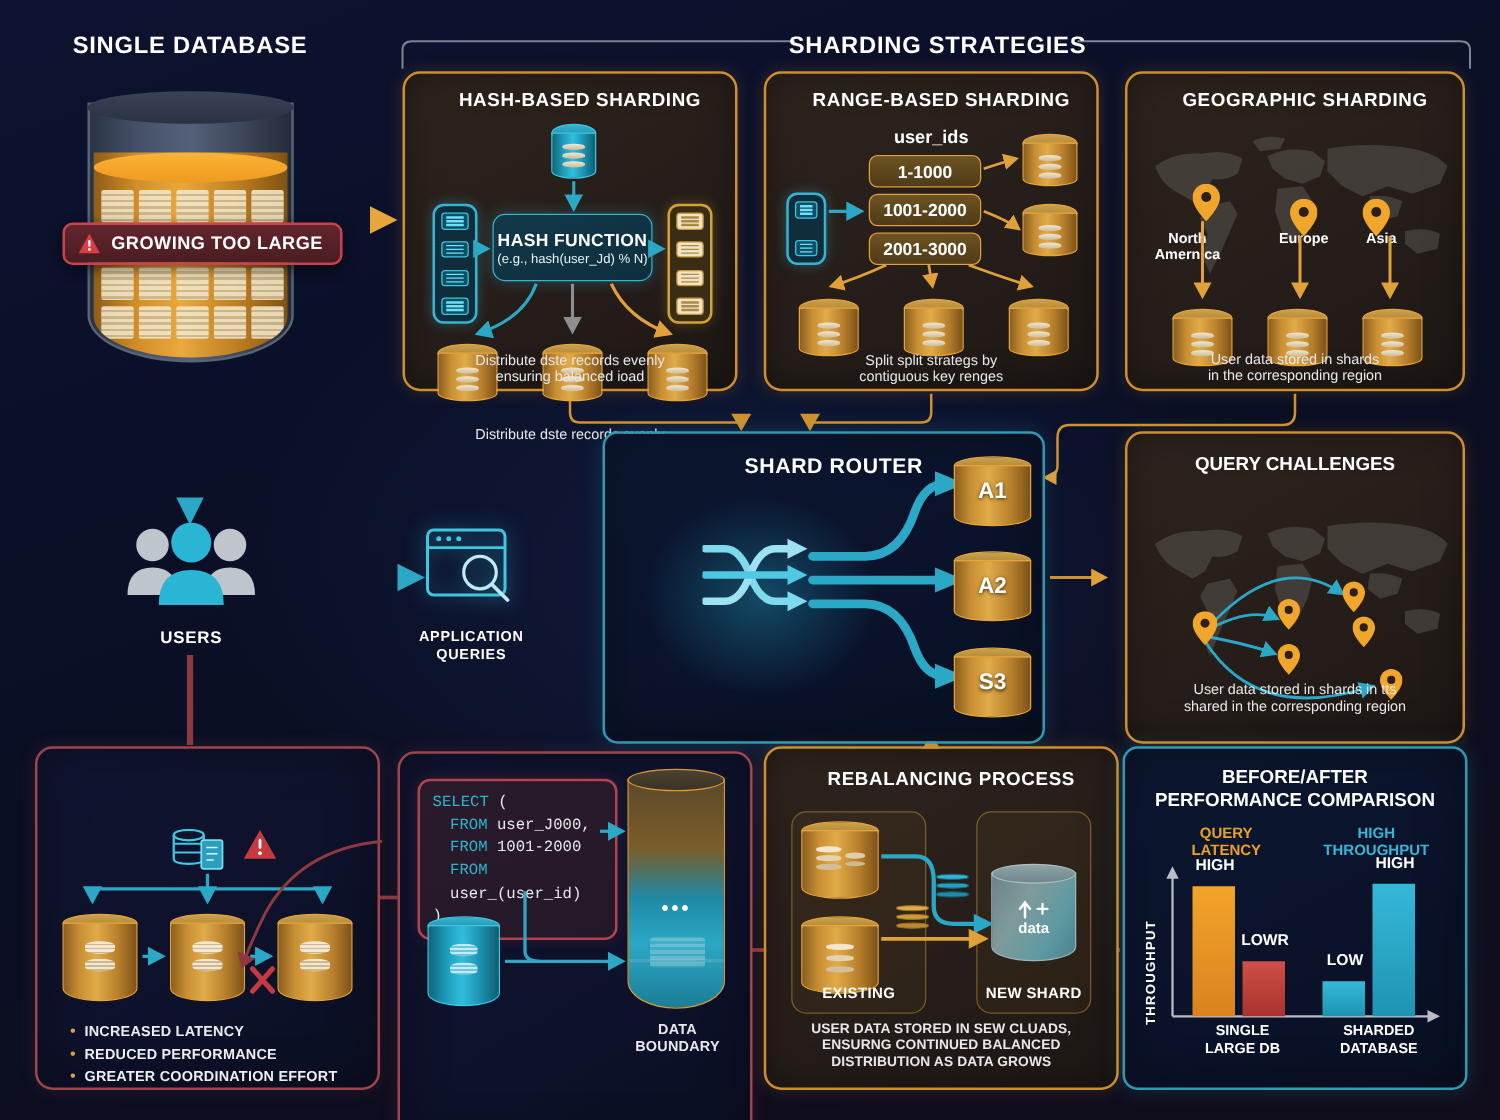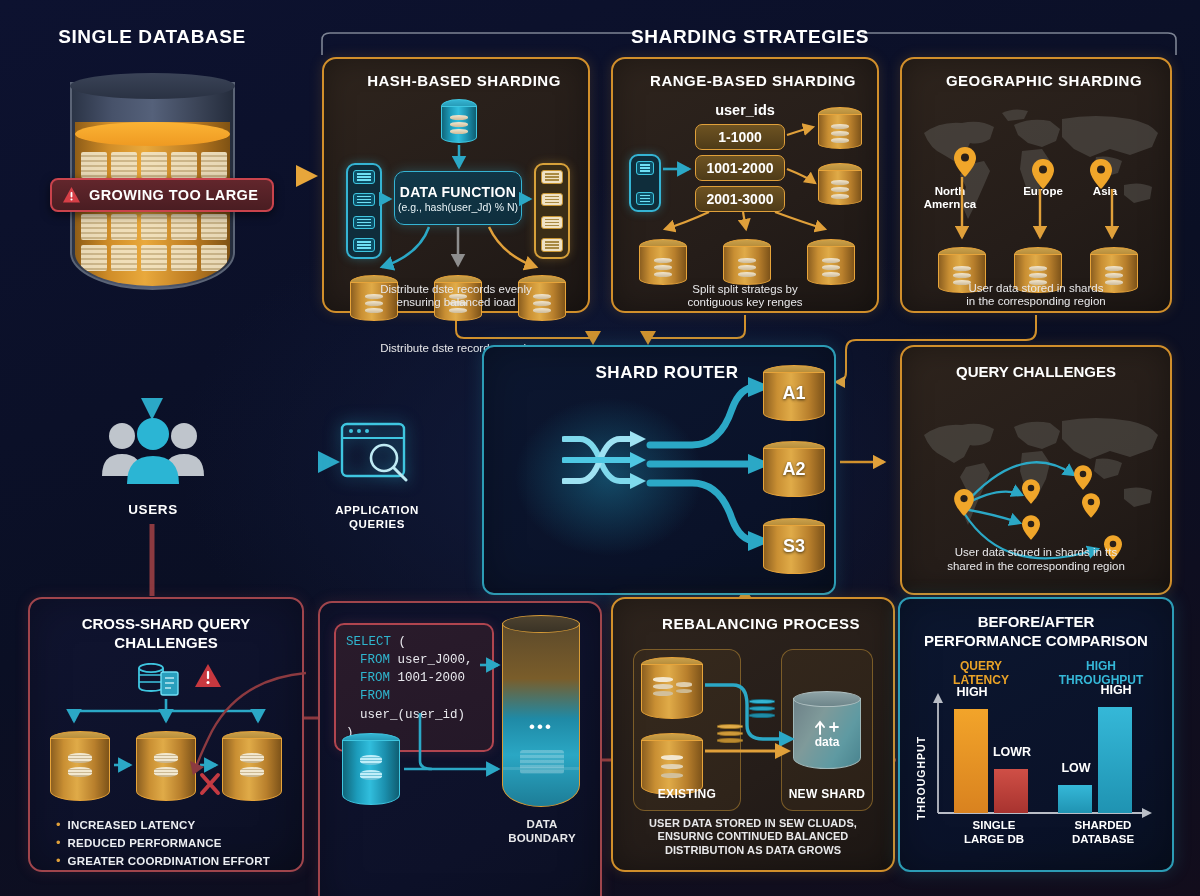--- a/index.html
+++ b/index.html
@@ -323,21 +323,21 @@
           <i></i>
           <i></i>
           <i></i>
         </div>
     </div>
 
     <div class="abs" style="left:70px; top:112px; width:128px; height:54px; border:1.8px solid #35b4d4;
                 border-radius:10px; background:linear-gradient(160deg,#12394a 0%,#0e2e3d 100%);
                 box-shadow:0 0 12px rgba(53,180,212,.3);
                 display:flex;flex-direction:column;align-items:center;justify-content:center;">
-      <div style="color:#fff;font-weight:bold;font-size:14px;letter-spacing:.3px;">DATA FUNCTION</div>
+      <div style="color:#fff;font-weight:bold;font-size:14px;letter-spacing:.3px;">HASH FUNCTION</div>
       <div style="color:#e9f4f7;font-size:10.5px;margin-top:1px;">(e.g., hash(user_Jd) % N)</div>
     </div>
 
     <div class="cyl" style="left:26px; top:216px; width:48px; height:46px;">
       <div class="top"></div>
         <div class="body"></div>
       <div class="discs sm" style="left:15px; top:19px;">
           <div class="d"></div>
           <div class="d"></div>
           <div class="d"></div>
@@ -659,25 +659,20 @@
       <circle cx="11" cy="10.6" r="4" fill="#2a2018"></circle>
     </svg>
 
     <div class="caption" style="position:absolute;left:6px;right:6px;top:198px;font-size:11.5px;">
       <div>User data stored in shards in tts</div>
       <div>shared in the corresponding region</div>
     </div>
   </div>
 
   <div class="panel red" style="left:28px; top:597px; width:276px; height:275px;">
-    <div class="abs" style="left:0;right:0;top:16px;text-align:center;color:#fff;font-weight:bold;
-                font-size:15px;line-height:1.25;">
-      <div>CROSS-SHARD QUERY</div>
-      <div>CHALLENGES</div>
-    </div>
 
     <svg class="abs" style="left:106px; top:64px; width:48px; height:34px;" viewBox="0 0 48 34">
       <ellipse cx="15" cy="5" rx="12" ry="4.2" fill="none" stroke="#3fc6e0" stroke-width="1.8"></ellipse>
       <path d="M3 5 L3 24 Q3 28 15 28 Q27 28 27 24 L27 5" fill="none" stroke="#3fc6e0" stroke-width="1.8"></path>
       <line x1="3" y1="12" x2="27" y2="12" stroke="#3fc6e0" stroke-width="1.5"></line>
       <line x1="3" y1="19" x2="27" y2="19" stroke="#3fc6e0" stroke-width="1.5"></line>
       <rect x="25" y="9" width="17" height="23" rx="2" fill="#2a9fbd" stroke="#6fe0f5" stroke-width="1.4"></rect>
       <line x1="29" y1="15" x2="38" y2="15" stroke="#d6f4fb" stroke-width="1.3"></line>
       <line x1="29" y1="20" x2="38" y2="20" stroke="#d6f4fb" stroke-width="1.3"></line>
       <line x1="29" y1="25" x2="35" y2="25" stroke="#d6f4fb" stroke-width="1.3"></line>

